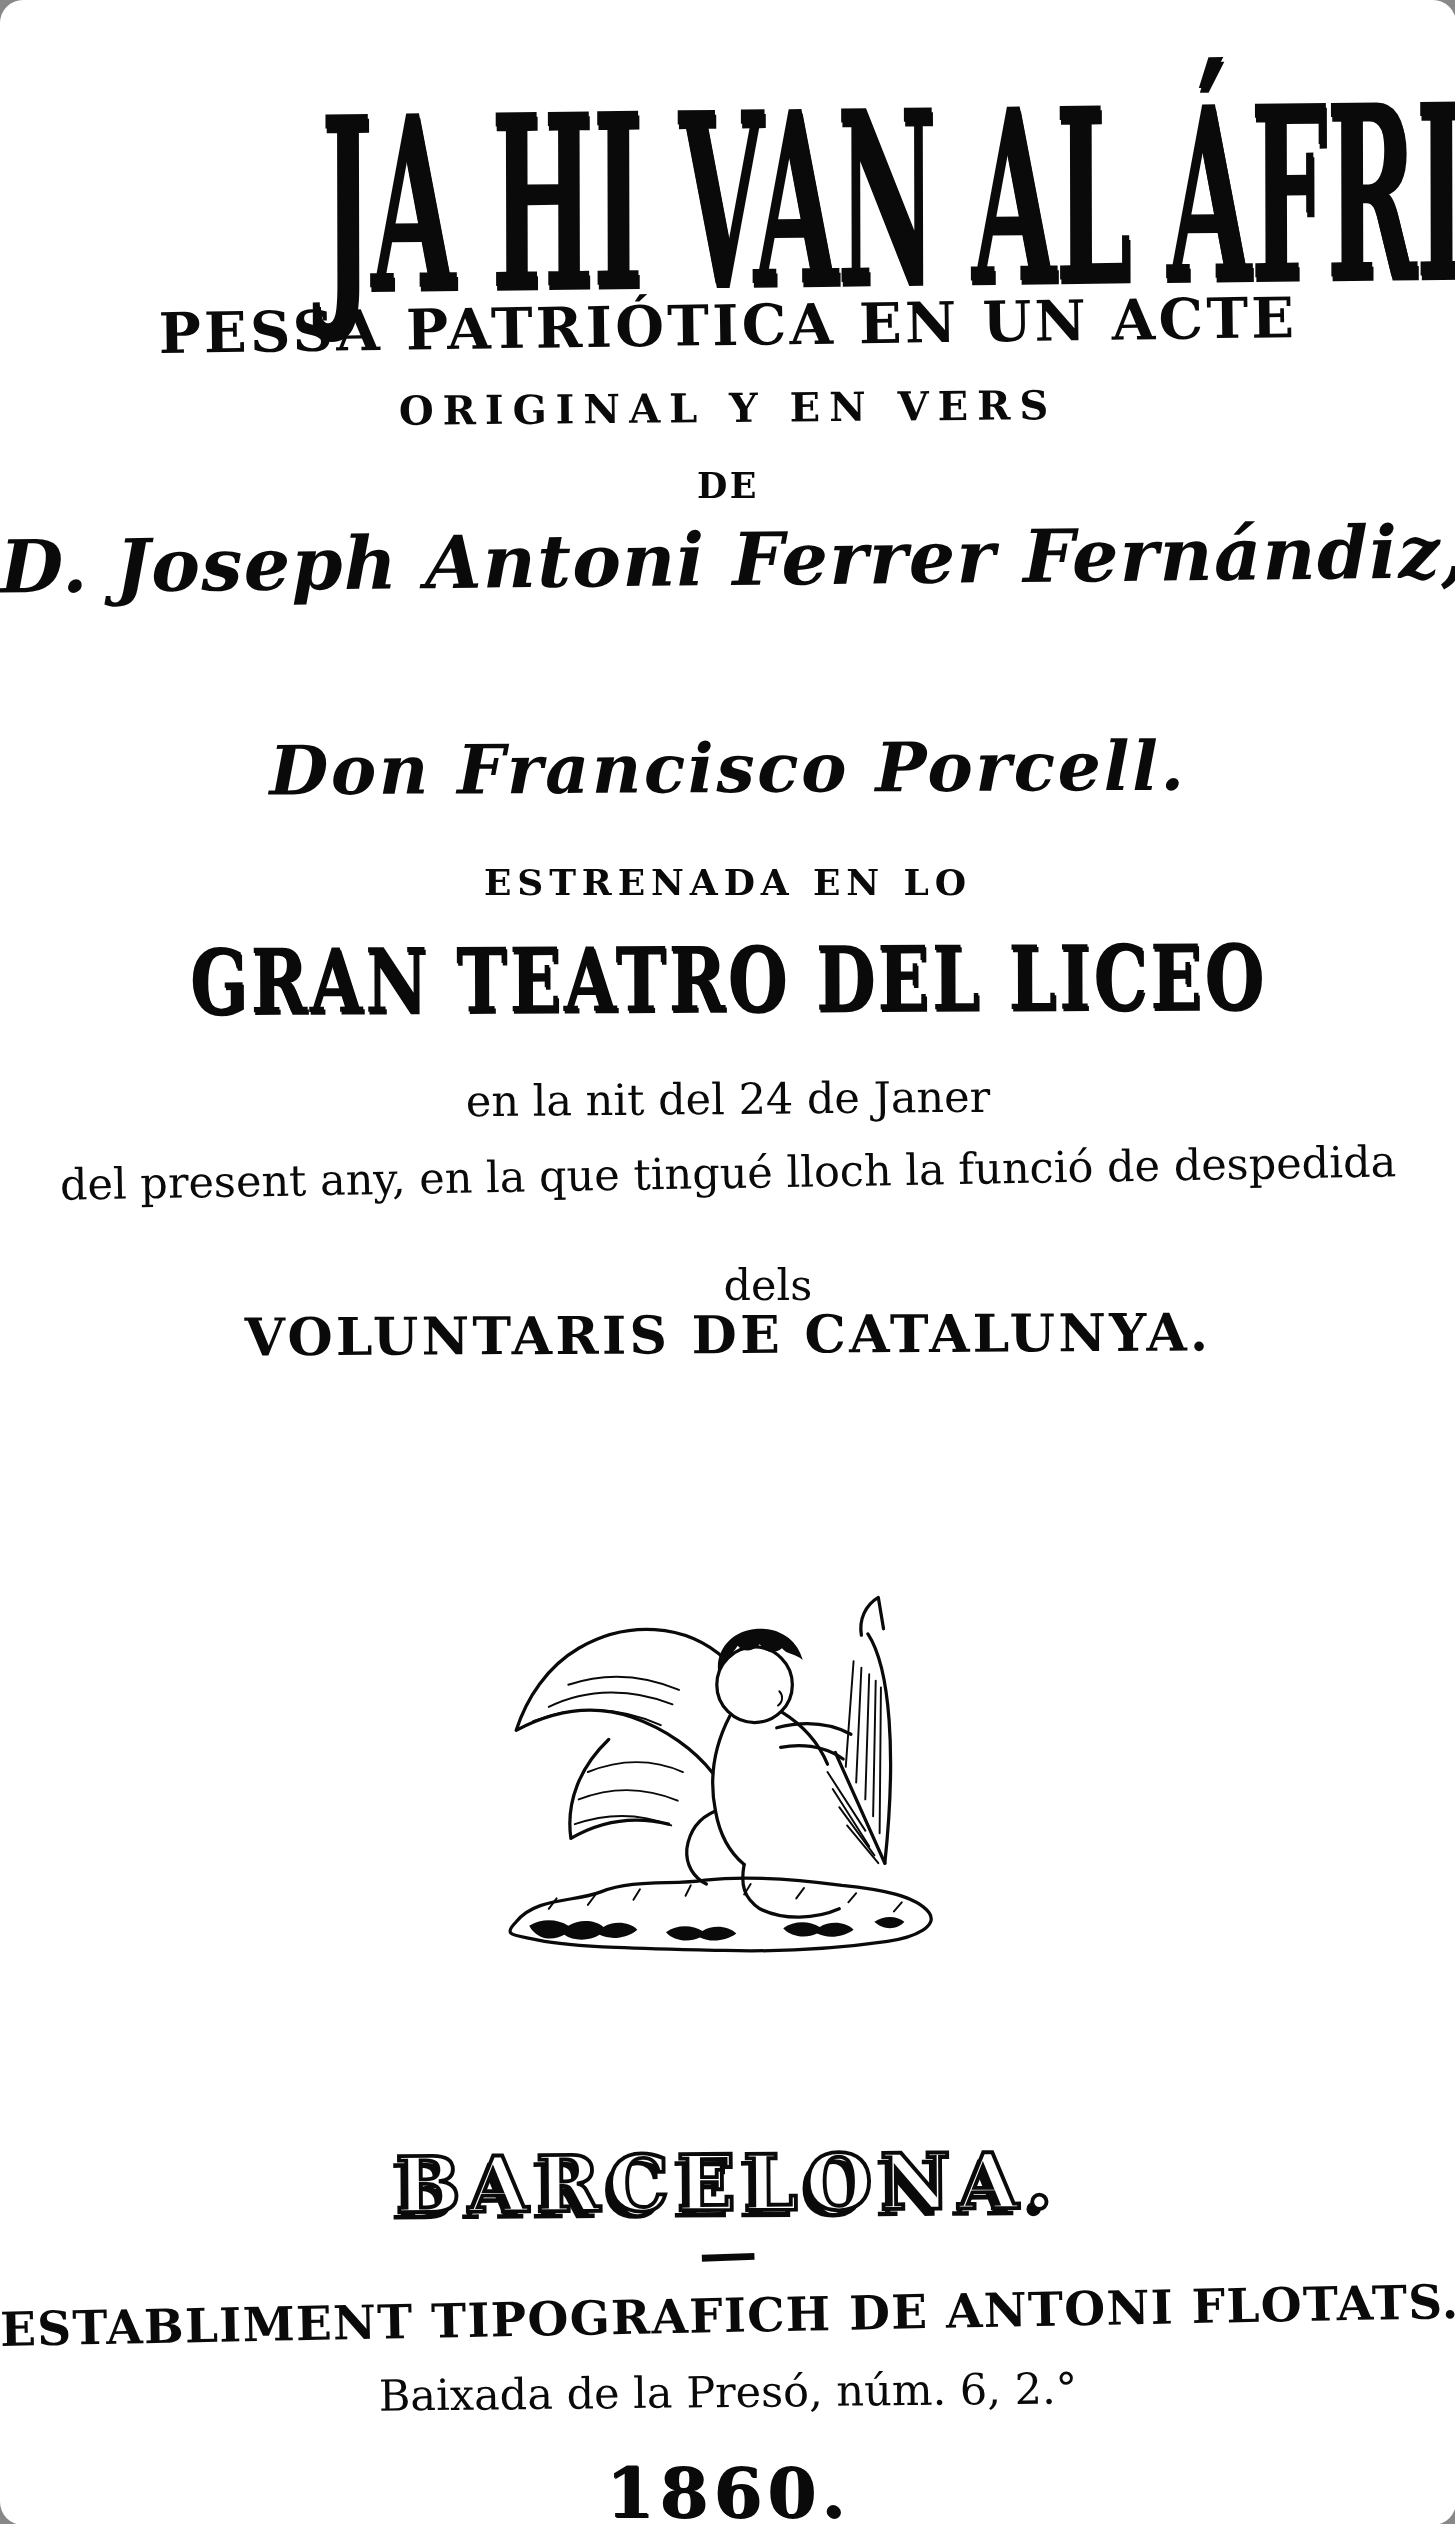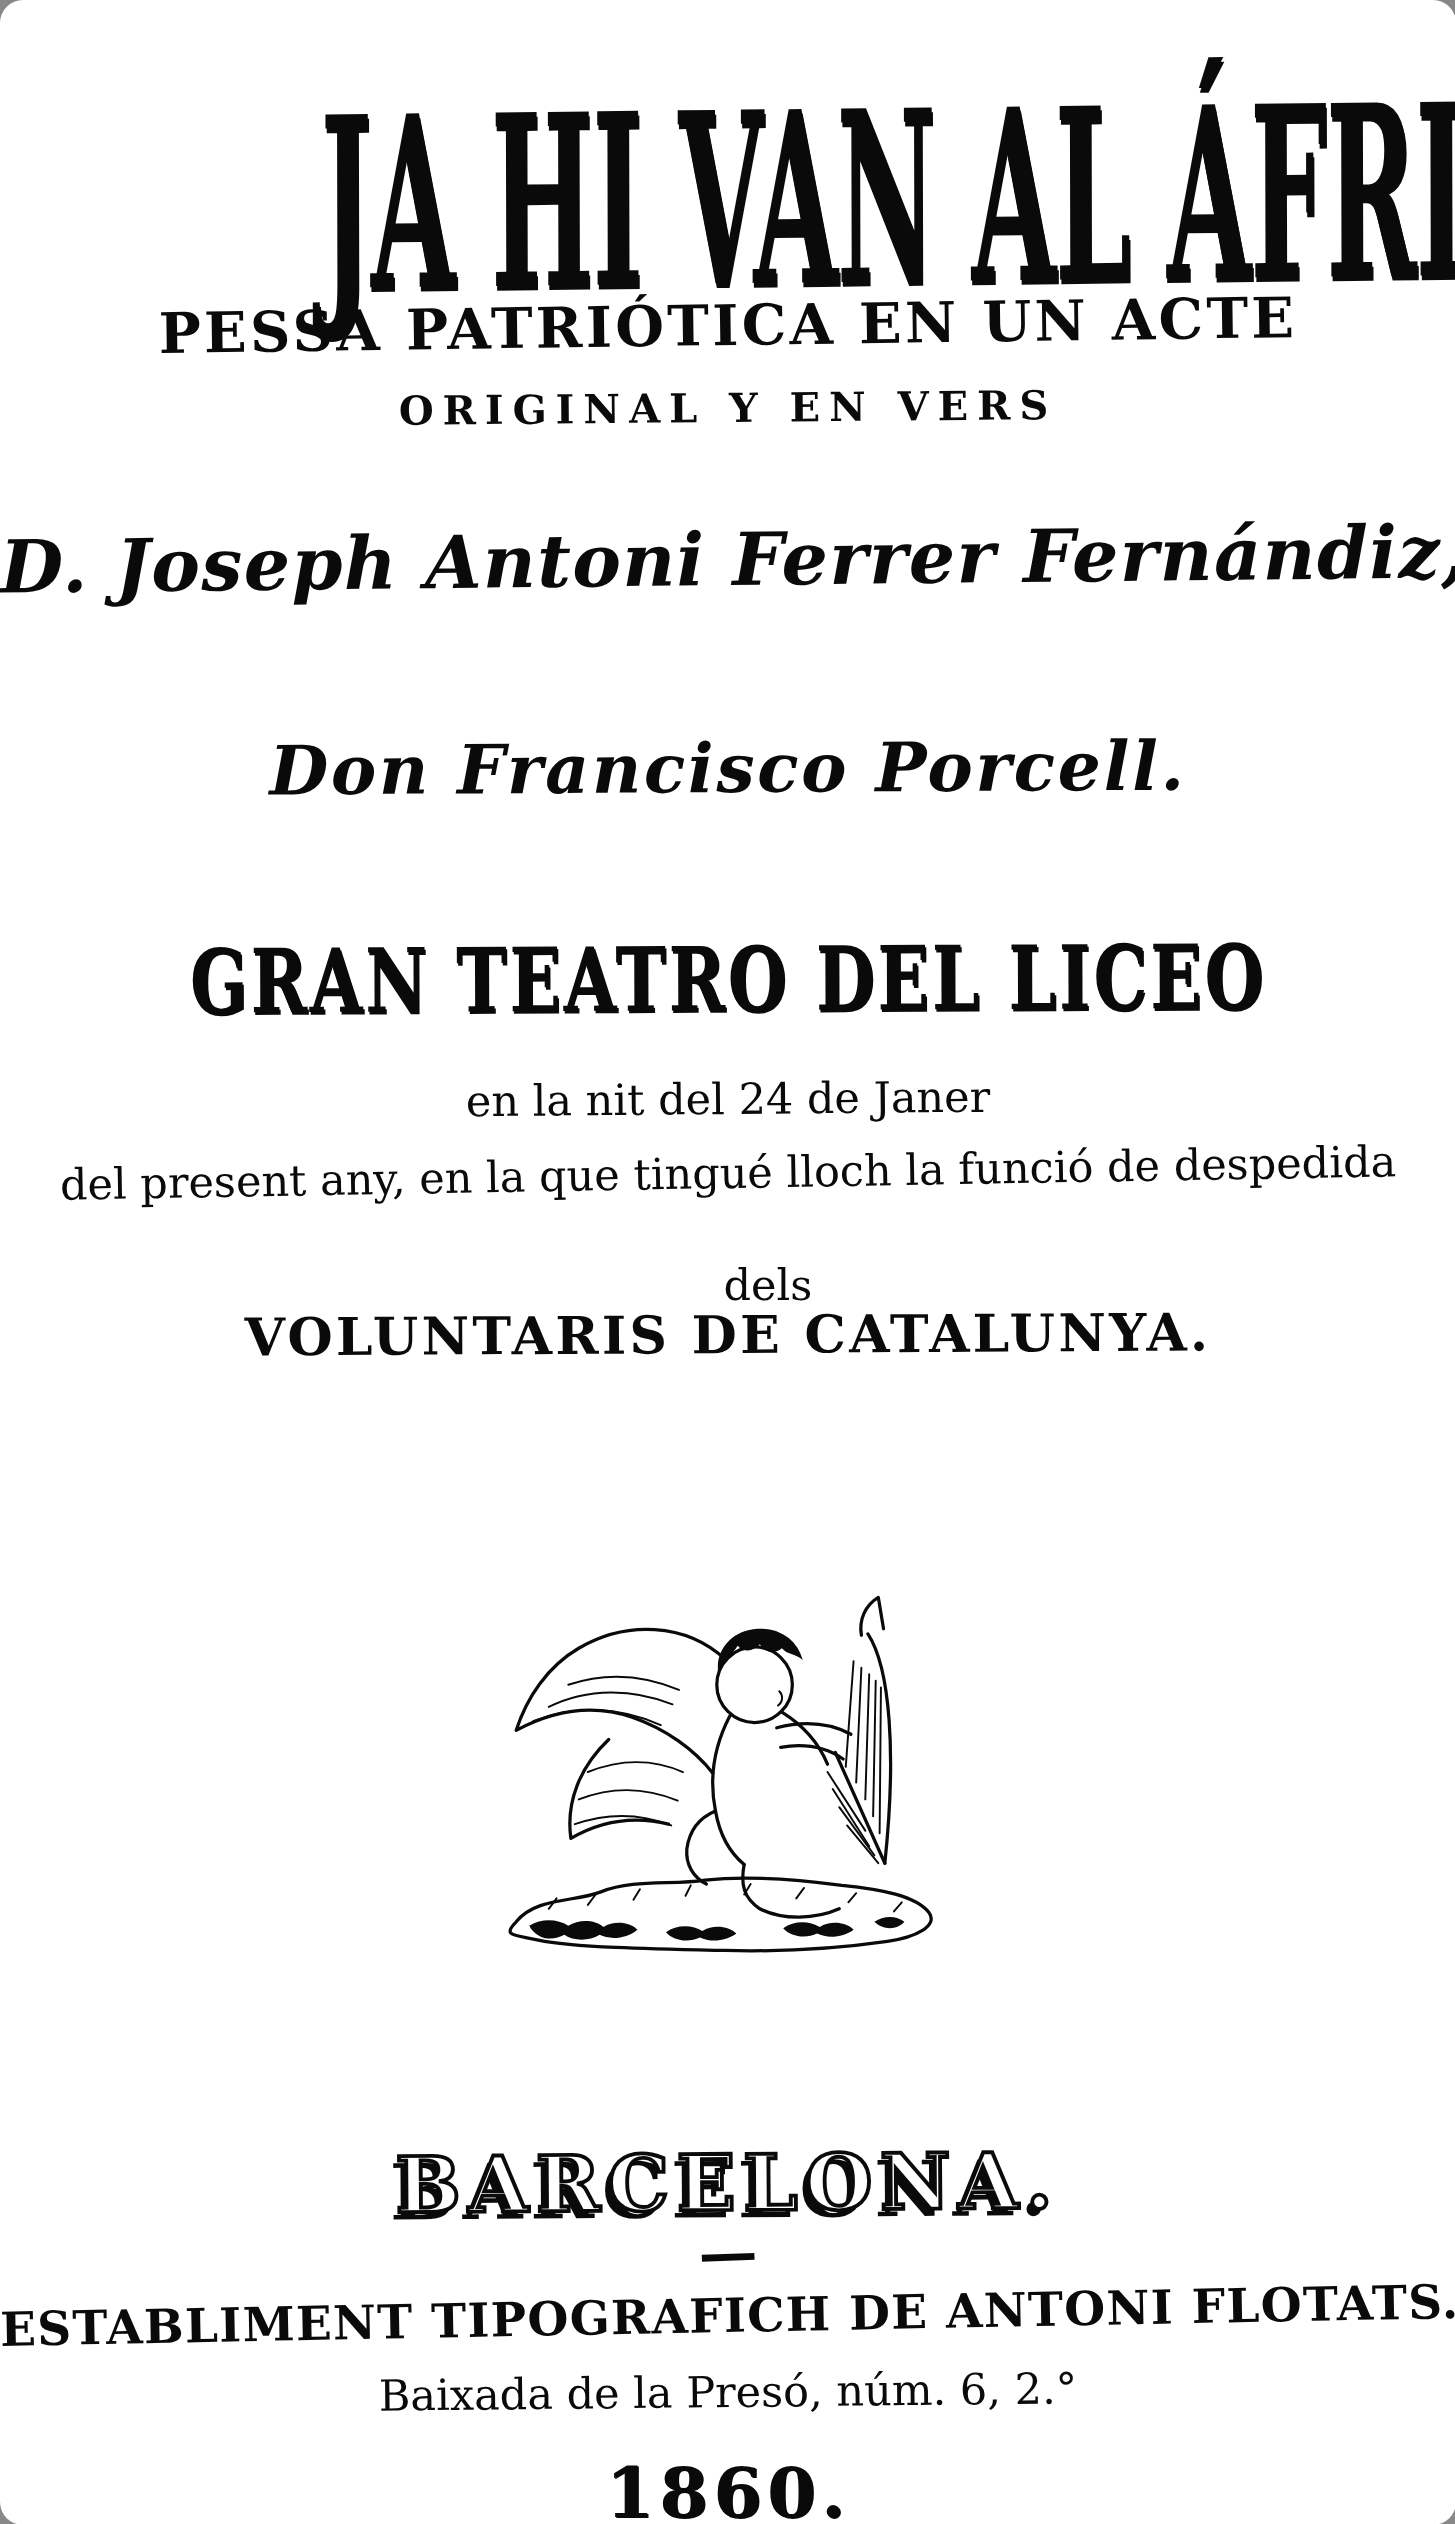--- a/index.html
+++ b/index.html
@@ -124,26 +124,28 @@
 <div class="page">
 
   <div class="line main-title">
     <span>JA HI VAN AL ÁFRI</span>
   </div>
 
   <div class="line genre-line">PESSA PATRIÓTICA EN UN ACTE</div>
 
   <div class="line original-line">ORIGINAL Y EN VERS</div>
 
+  <div class="line de-line">DE</div>
 
   <div class="line author-line">D. Joseph Antoni Ferrer Fernándiz,</div>
 
 
   <div class="line composer-line">Don Francisco Porcell.</div>
 
+  <div class="line estrenada-line">ESTRENADA EN LO</div>
 
   <div class="line theatre-line">GRAN TEATRO DEL LICEO</div>
 
   <div class="line nit-line">en la nit del 24 de Janer</div>
 
   <div class="line present-line">del present any, en la que tingué lloch la funció de despedida</div>
 
   <div class="line dels-line">dels</div>
 
   <div class="line voluntaris-line">VOLUNTARIS DE CATALUNYA.</div>

